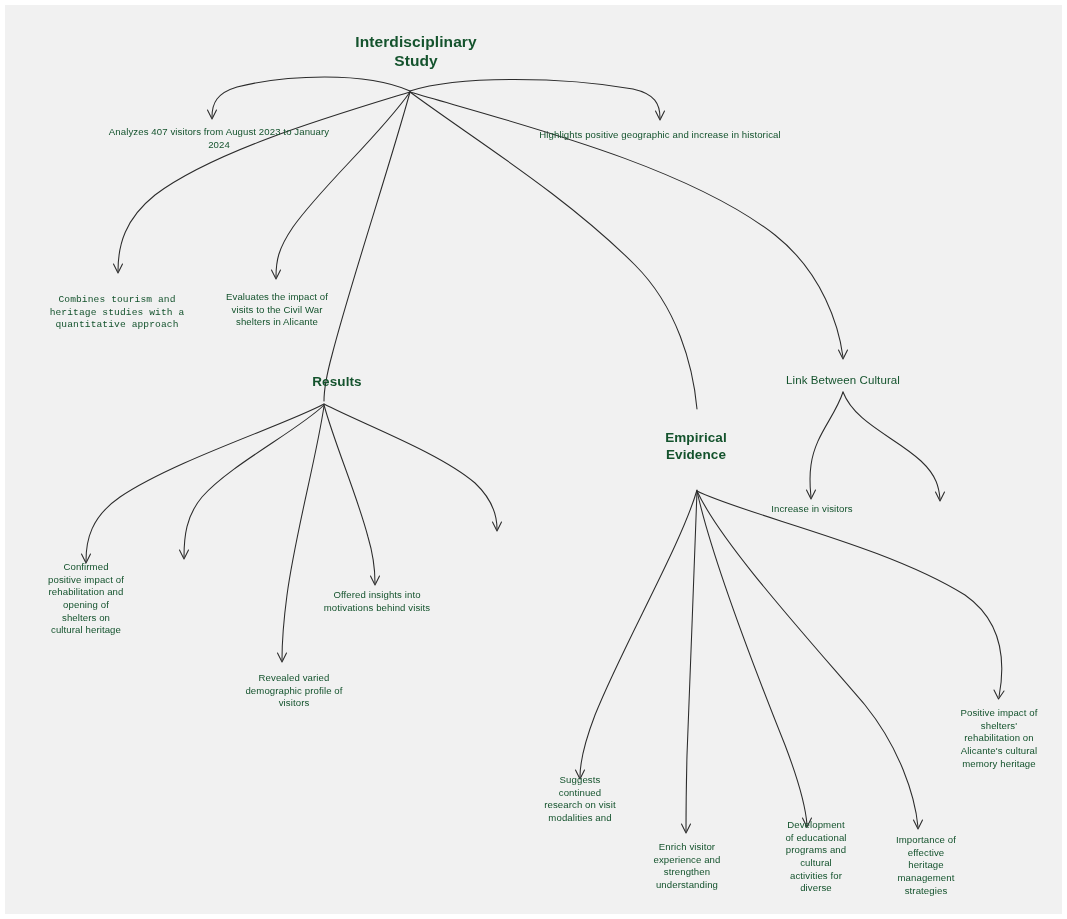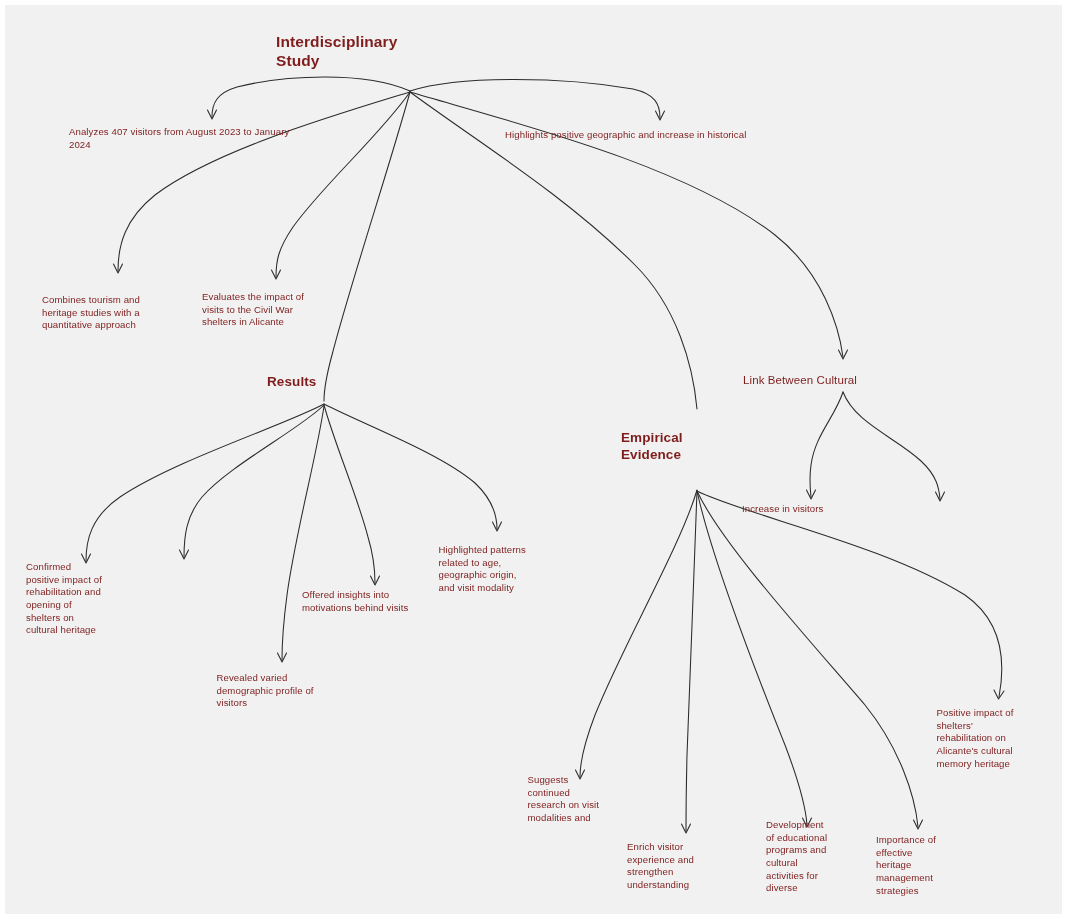--- a/index.html
+++ b/index.html
@@ -45,22 +45,22 @@
   }
   #node-layer {
     position: absolute;
     left: 0;
     top: 0;
     width: 1067px;
     height: 919px;
   }
   .node {
     position: absolute;
-    text-align: left;
-    color: #7f1d1d;
+    text-align: center;
+    color: #14532d;
     line-height: 1.32;
     transform: translate(-50%, 0);
     white-space: pre-line;
     letter-spacing: 0.1px;
   }
   .node.root {
     font-size: 15.5px;
     font-weight: bold;
     line-height: 1.25;
   }
@@ -184,21 +184,21 @@
   <div id="node-layer">
 
     <div class="node root" style="left:411px; top:27px; width:280px;">Interdisciplinary
 Study</div>
 
     <div class="node leaf" style="left:214px; top:121px; width:300px;">Analyzes 407 visitors from August 2023 to January
 2024</div>
 
     <div class="node leaf" style="left:655px; top:124px; width:310px;">Highlights positive geographic and increase in historical</div>
 
-    <div class="node leaf" style="left:112px; top:289px; width:150px;">Combines tourism and
+    <div class="node leaf" style="left:112px; top:289px; width:150px;font-family:Liberation Mono, monospace;">Combines tourism and
 heritage studies with a
 quantitative approach</div>
 
     <div class="node leaf" style="left:272px; top:286px; width:150px;">Evaluates the impact of
 visits to the Civil War
 shelters in Alicante</div>
 
 
     <div class="node branch" style="left:332px; top:369px; width:140px;">Results</div>
 
@@ -211,24 +211,20 @@
 positive impact of
 rehabilitation and
 opening of
 shelters on
 cultural heritage</div>
 
 
     <div class="node leaf" style="left:372px; top:584px; width:150px;">Offered insights into
 motivations behind visits</div>
 
-    <div class="node leaf" style="left:501px; top:539px; width:135px;">Highlighted patterns
-related to age,
-geographic origin,
-and visit modality</div>
 
     <div class="node leaf" style="left:289px; top:667px; width:155px;">Revealed varied
 demographic profile of
 visitors</div>
 
     <div class="node leaf" style="left:807px; top:498px; width:140px;">Increase in visitors</div>
 
 
     <div class="node leaf" style="left:575px; top:769px; width:105px;">Suggests
 continued

